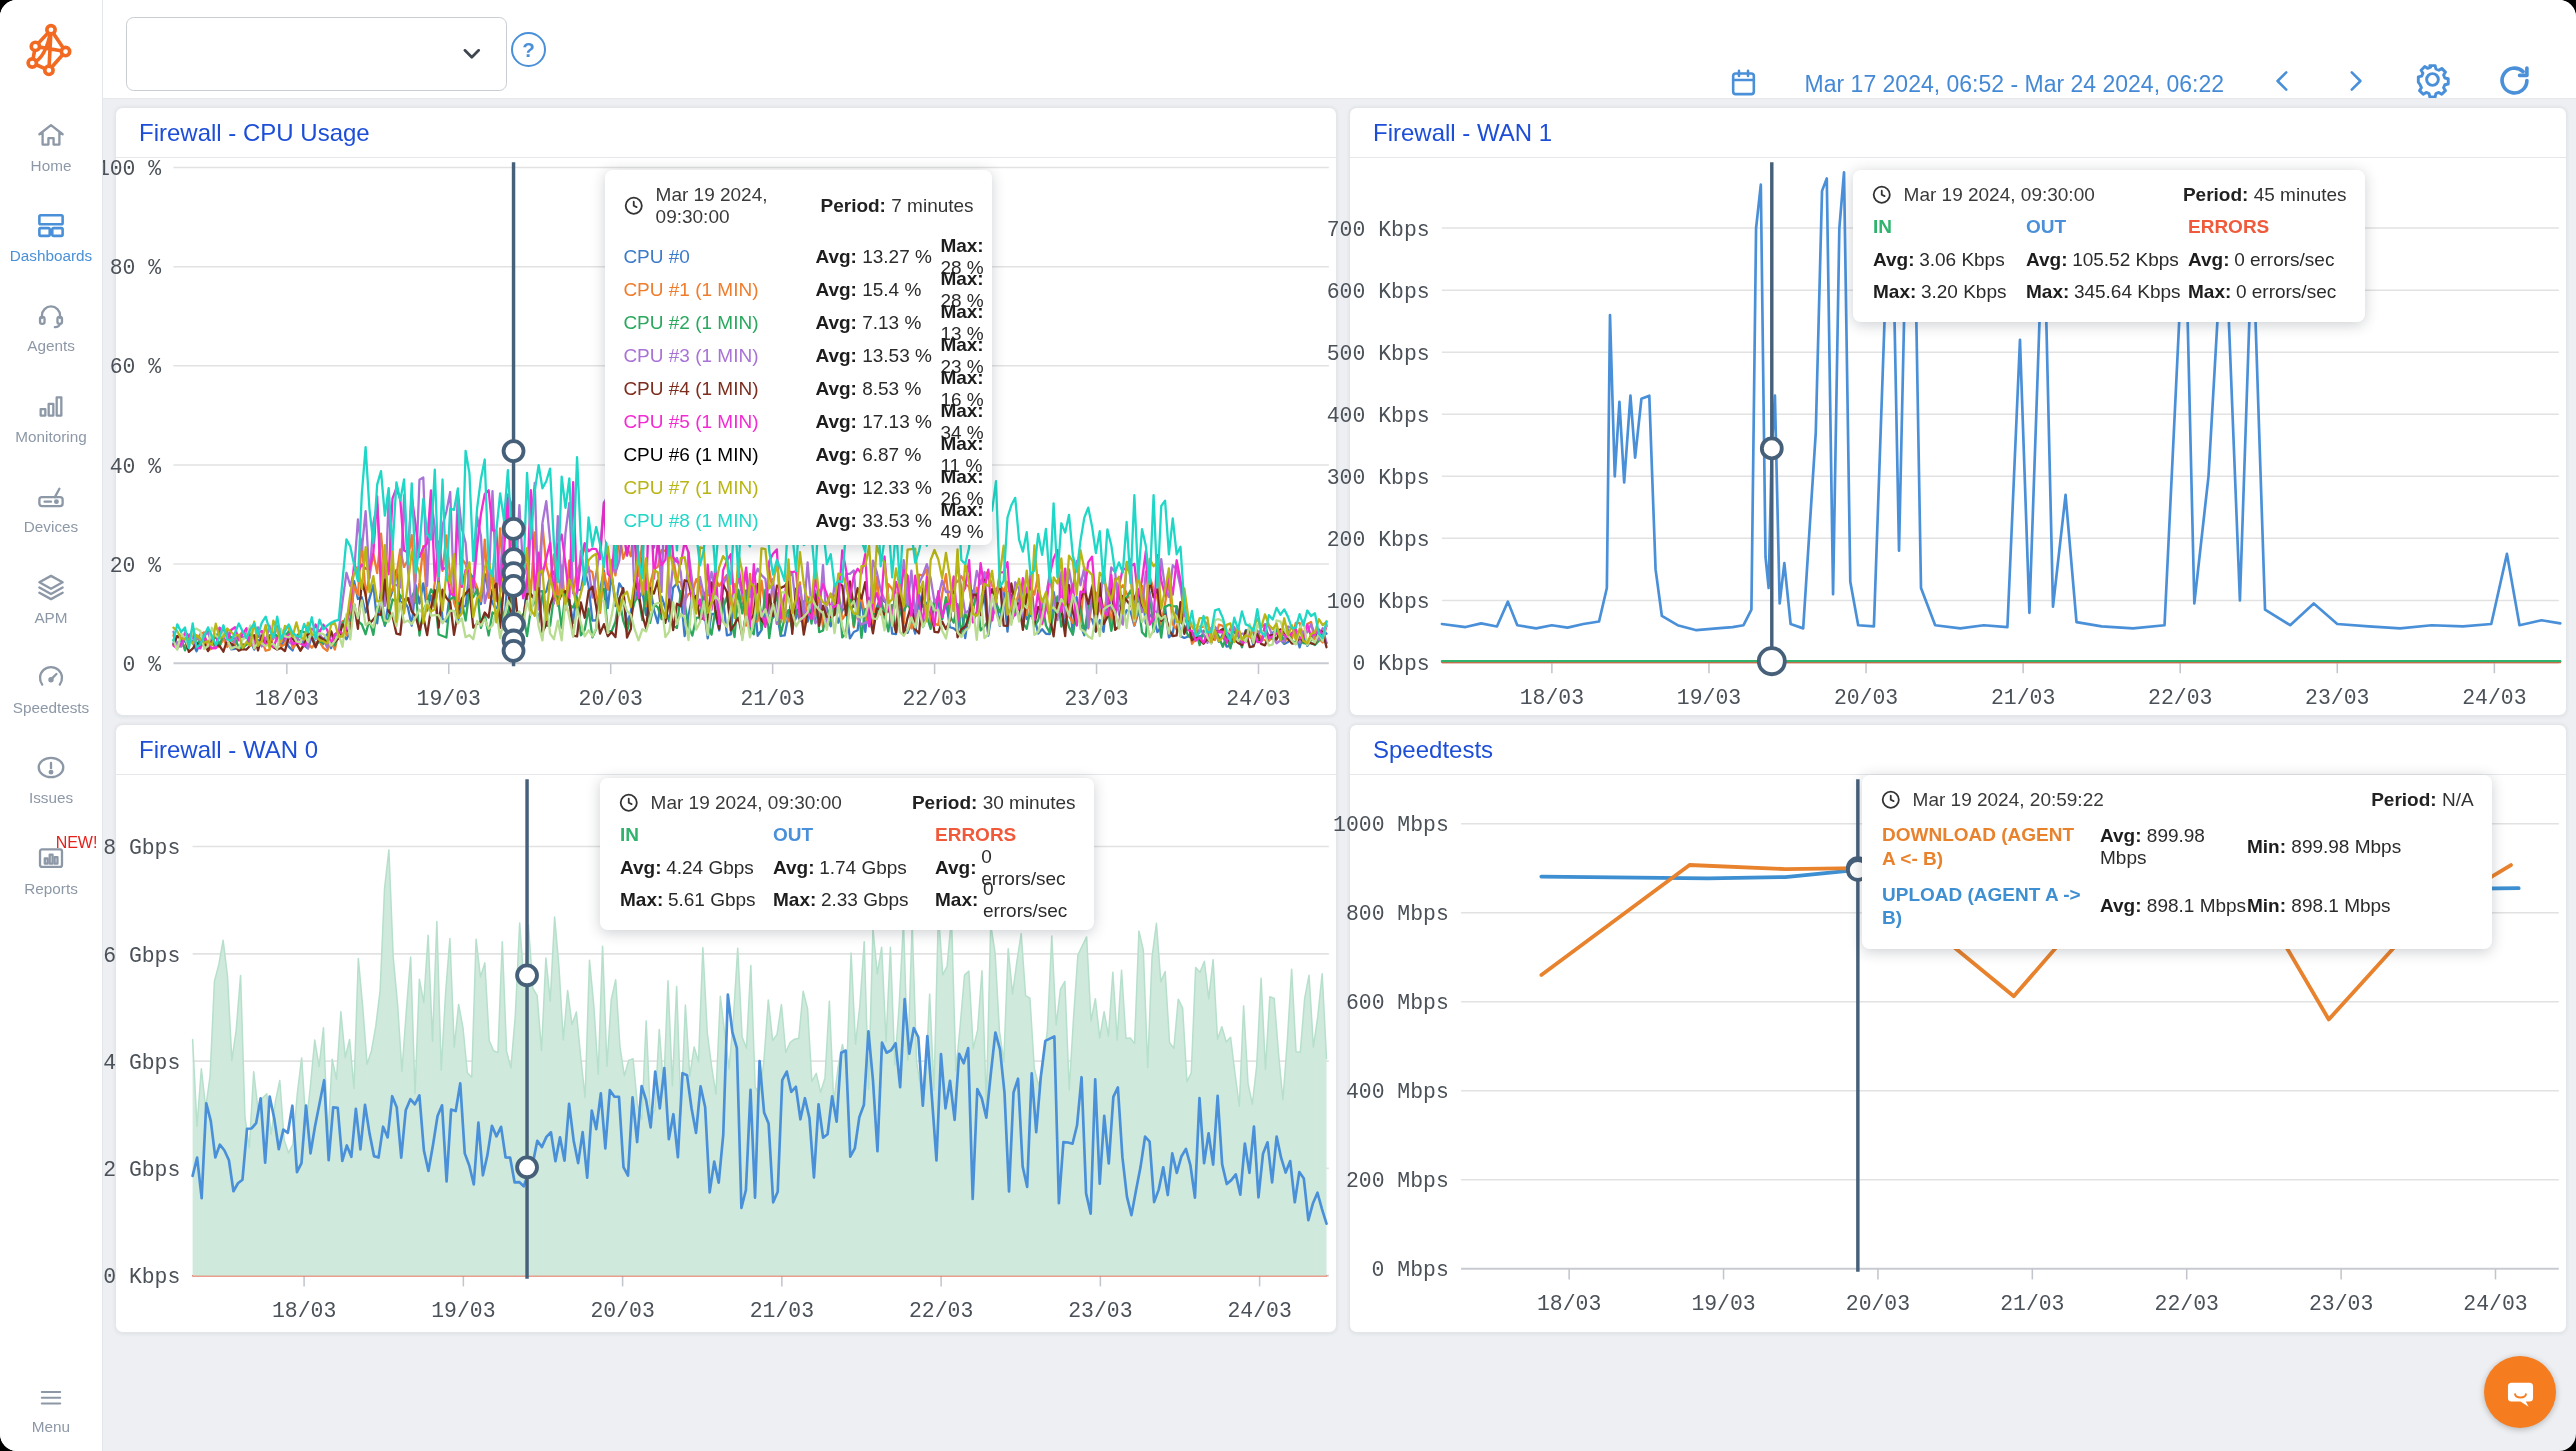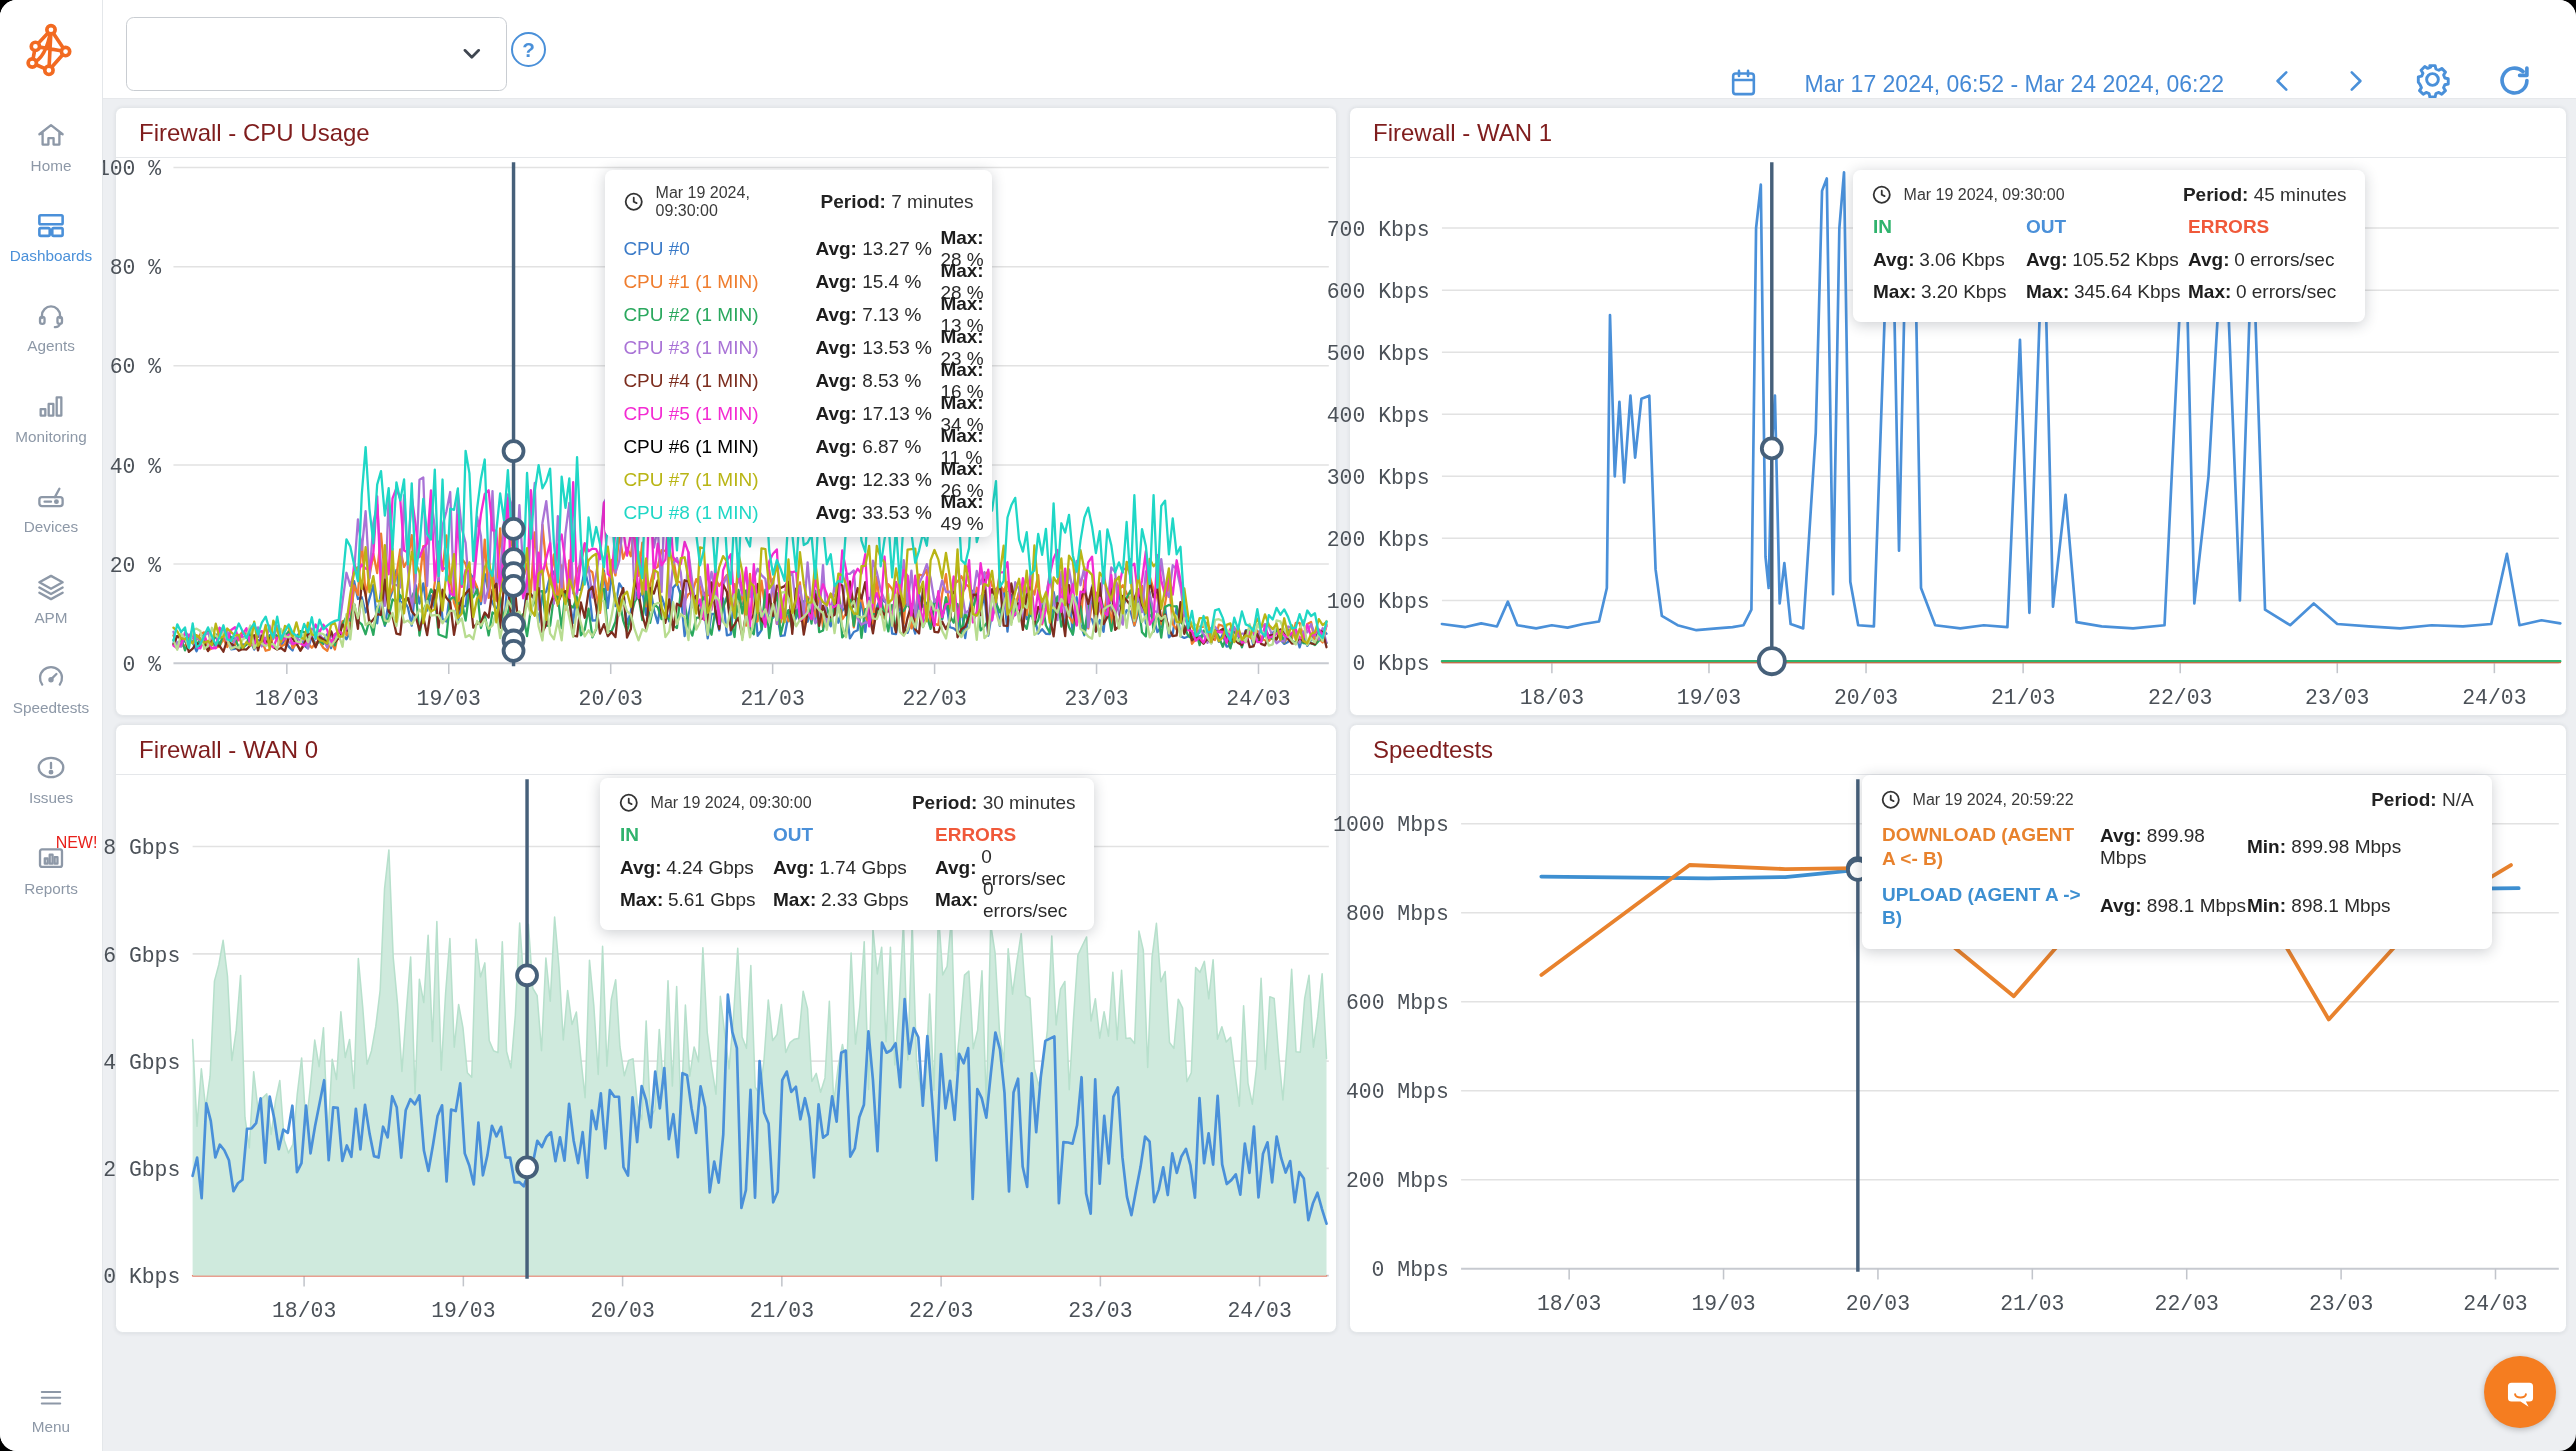--- a/index.html
+++ b/index.html
@@ -16,27 +16,27 @@
   .sidebar{position:absolute;left:0;top:0;width:102px;height:1451px;background:#fff;border-right:1.5px solid #e4e7ea;z-index:6;}
   .logo{position:absolute;left:25px;top:21.5px;width:52px;height:55px;}
   .side-item{position:absolute;left:0;width:102px;text-align:center;color:#8d98a7;cursor:pointer;}
   .side-item .lab{display:block;font-size:15.3px;margin-top:3.1px;}
   .side-item svg{display:inline-block;}
   .side-item.active{color:#4a90d9;}
   .new-badge{position:absolute;top:-9.2px;right:4.6px;color:#e8201a;font-size:16px;font-weight:400;}
   
   .panel{position:absolute;background:#fff;border:1.5px solid #e3e6e9;border-radius:7.7px;box-shadow:0 0.8px 3.8px rgba(40,50,60,.08);box-sizing:border-box;}
   .panel-head{height:49px;border-bottom:1.5px solid #e5e7ea;display:flex;align-items:center;padding-left:23px;}
-  .panel-title{font-size:24px;font-weight:500;color:#7f1d1d;}
+  .panel-title{font-size:24px;font-weight:500;color:#1d4ed8;}
   .chart{position:absolute;left:0;top:51px;right:0;bottom:0;font-family:Liberation Mono, monospace;}
   .chart svg{display:block;overflow:visible;}
   
   .tip{position:absolute;background:#fff;border-radius:7.7px;box-shadow:0 2.3px 13.8px rgba(30,40,55,.22);z-index:8;box-sizing:border-box;font-size:19px;color:#2b2b2b;}
   .tip-head{display:flex;align-items:center;gap:10.7px;padding:13.8px 18.4px 4.6px 18.4px;color:#333;}
-  .tip-head .time{flex:1;font-size:16px;color:#3a3a3a;}
+  .tip-head .time{flex:1;font-size:19px;color:#3a3a3a;}
   .tip-head .period{font-size:19px;}
   .tip-head .period b{color:#222;}
   .tip b{font-weight:700;color:#1d1d1d;}
   .cpu-rows{padding:3.1px 18.4px 12.3px 18.4px;}
   .cpu-row{display:grid;grid-template-columns:192px 125px auto;align-items:center;height:33px;}
   .cpu-row .nm{font-weight:400;}
   .wan-cols{display:grid;grid-template-columns:153px 162px auto;padding:0 20px 13.8px 20px;}
   .wan-col .hd{font-weight:700;height:34px;display:flex;align-items:center;}
   .wan-col div{height:32px;display:flex;align-items:center;gap:4.6px;}
   .spd-rows{padding:1.5px 20px 12.3px 20px;}

